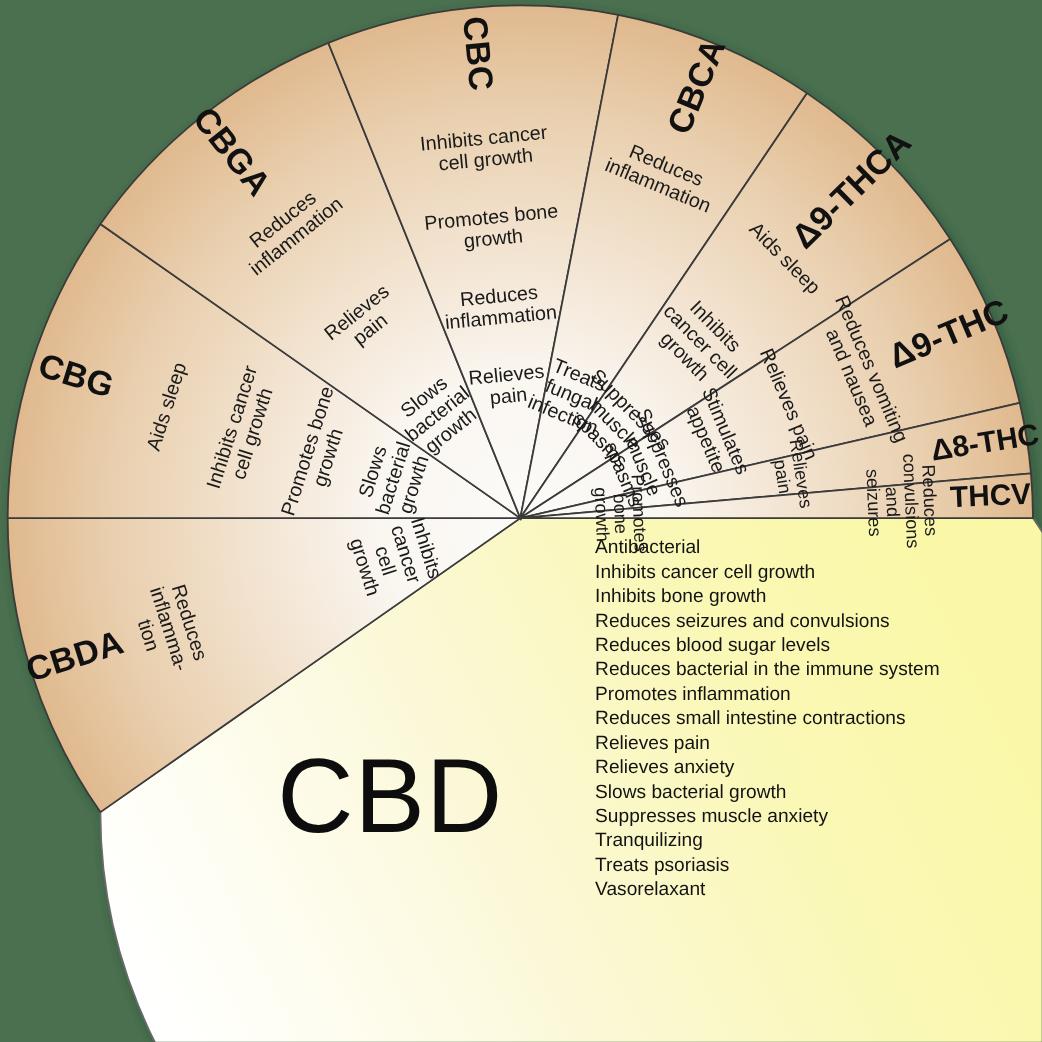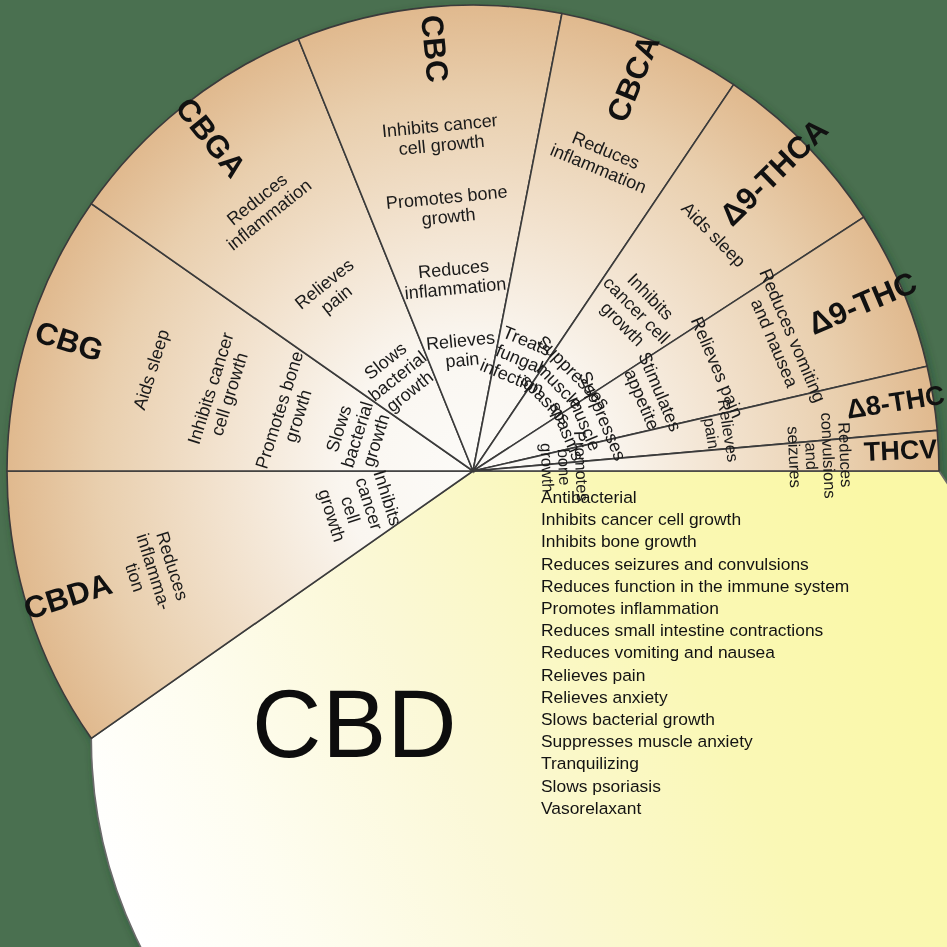--- a/index.html
+++ b/index.html
@@ -222,26 +222,26 @@
       </g>
   </svg>
 
   <div id="cbdTitle">CBD</div>
 
   <div id="cbdList">
       <div>Antibacterial</div>
       <div>Inhibits cancer cell growth</div>
       <div>Inhibits bone growth</div>
       <div>Reduces seizures and convulsions</div>
-      <div>Reduces function in the immune system</div>
+      <div>Reduces blood sugar levels</div>
+      <div>Reduces bacterial in the immune system</div>
       <div>Promotes inflammation</div>
       <div>Reduces small intestine contractions</div>
-      <div>Reduces vomiting and nausea</div>
       <div>Relieves pain</div>
       <div>Relieves anxiety</div>
       <div>Slows bacterial growth</div>
       <div>Suppresses muscle anxiety</div>
       <div>Tranquilizing</div>
-      <div>Slows psoriasis</div>
+      <div>Treats psoriasis</div>
       <div>Vasorelaxant</div>
     </div>
 
 </div>
 
 </body></html>

